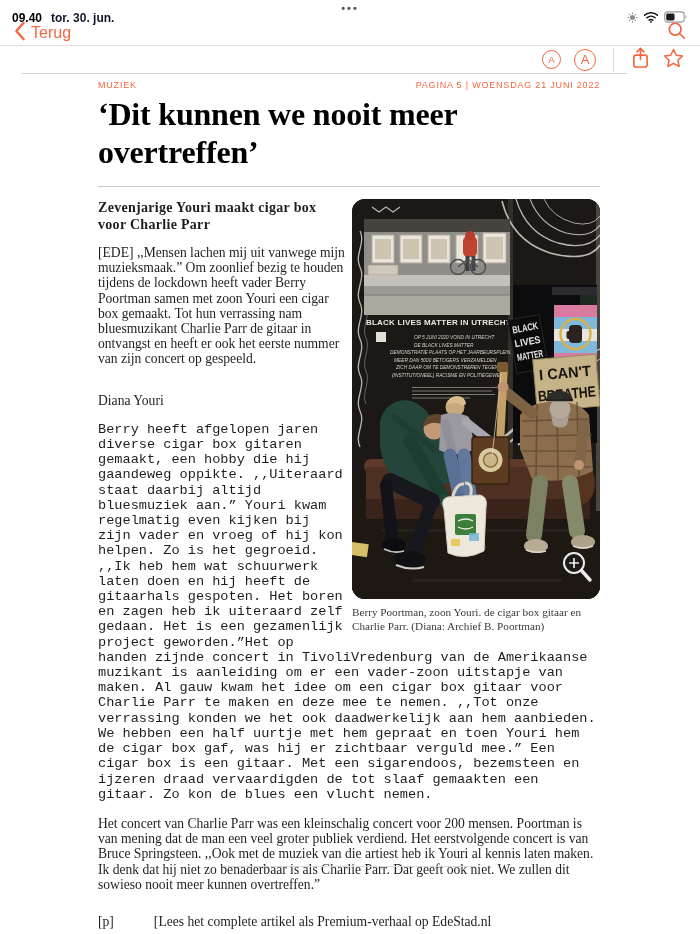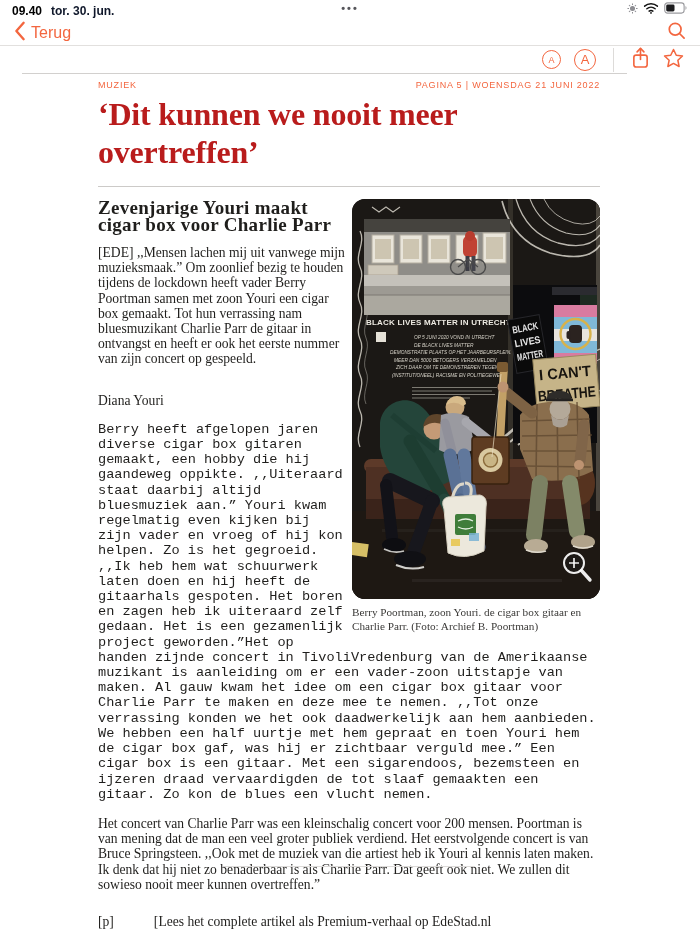--- a/index.html
+++ b/index.html
@@ -1,21 +1,21 @@
 <!DOCTYPE html>
 <html><head>
 <meta charset="utf-8">
 <style>
   * { margin:0; padding:0; box-sizing:border-box; }
   html,body { background:#ffffff; }
   body { width:700px; height:934px; position:relative; font-family:"Liberation Sans", sans-serif; overflow:hidden; }
 
   
   .status-bar { position:absolute; top:0; left:0; width:700px; height:20px;
-    display:flex; align-items:flex-end; padding:18px 12px; }
+    display:flex; align-items:center; padding:18px 12px; }
   .sb-left { display:flex; gap:9px; font-size:12px; color:#000; align-items:center; }
   .sb-time { font-weight:700; }
   .sb-date { font-weight:600; color:#0f172a; }
   .sb-center { position:absolute; left:0; right:0; text-align:center; top:2px;
     font-size:11px; letter-spacing:2px; color:#55555a; font-weight:700; }
   .sb-right { margin-left:auto; display:flex; align-items:center; gap:5px; }
 
   
   .nav-bar { position:absolute; top:20px; left:0; width:700px; height:25px;
     display:flex; align-items:center; padding:0 14px; }
@@ -37,30 +37,30 @@
 
   .page-top-line { position:absolute; top:73px; left:22px; width:605px; border-top:1px solid #d2d0ce; }
 
   
   .page-header { position:absolute; top:80px; left:98px; width:502px;
     display:flex; justify-content:space-between;
     font-size:9px; font-weight:400; letter-spacing:0.8px; color:#F3663F; }
 
   .headline { position:absolute; top:95px; left:98px; width:490px;
     font-family:"Liberation Serif","DejaVu Serif",serif; font-weight:700;
-    font-size:32px; line-height:38px; letter-spacing:-0.2px; color:#b91c1c; }
+    font-size:32px; line-height:38px; letter-spacing:-0.2px; color:#000000; }
 
   .headline-rule { position:absolute; top:186px; left:98px; width:502px; border-top:1px solid #cccac8; }
 
   
   .article-body { position:absolute; top:199px; left:98px; width:502px;
     font-family:"Liberation Serif","DejaVu Serif",serif;
     font-size:13.6px; line-height:15.2px; color:#1f1e1c; }
   .article-body p { margin:0; }
-  .subhead { font-weight:700; font-size:19px; line-height:17px; letter-spacing:0.3px; margin-bottom:12px !important; }
+  .subhead { font-weight:700; font-size:14px; line-height:17px; letter-spacing:0.3px; margin-bottom:12px !important; }
   .lead { margin-bottom:26px !important; }
   .author { margin-bottom:14px !important; }
   .para1 { margin-bottom:14px !important;font-family:Liberation Mono, monospace; }
   .para2 { margin-bottom:22px !important;font-family:Liberation Serif, serif; }
   .footer-row { display:flex; }
   .footer-text { margin-left:40px; }
 
   
   .photo-figure { float:right; width:248px; margin:0 0 8px 7px; }
   .photo-frame { width:248px; height:400px; border-radius:13px; overflow:hidden;
@@ -358,21 +358,21 @@
           <rect x="-2" y="344" width="18" height="13" fill="#d6bf66" transform="rotate(8 7 350)"></rect>
 
           <g>
             <circle cx="222" cy="364" r="10" fill="rgba(30,30,30,0.35)" stroke="rgba(255,255,255,0.92)" stroke-width="2"></circle>
             <line x1="217" y1="364" x2="227" y2="364" stroke="rgba(255,255,255,0.92)" stroke-width="1.7"></line>
             <line x1="222" y1="359" x2="222" y2="369" stroke="rgba(255,255,255,0.92)" stroke-width="1.7"></line>
             <line x1="229.5" y1="371.5" x2="238" y2="381" stroke="rgba(255,255,255,0.92)" stroke-width="3.4" stroke-linecap="round"></line>
           </g>
         </svg>
       </div>
-      <figcaption class="photo-caption">Berry Poortman, zoon Youri. de cigar box gitaar en Charlie Parr. (Foto: Archief B. Poortman)</figcaption>
+      <figcaption class="photo-caption">Berry Poortman, zoon Youri. de cigar box gitaar en Charlie Parr. (Diana: Archief B. Poortman)</figcaption>
     </figure>
 
     <p class="subhead">Zevenjarige Youri maakt cigar box voor Charlie Parr</p>
     <p class="lead">[EDE] ,,Mensen lachen mij uit vanwege mijn muzieksmaak.” Om zoonlief bezig te houden tijdens de lockdown heeft vader Berry Poortman samen met zoon Youri een cigar box gemaakt. Tot hun verrassing nam bluesmuzikant Charlie Parr de gitaar in ontvangst en heeft er ook het eerste nummer van zijn concert op gespeeld.</p>
     <p class="author">Diana Youri</p>
     <p class="para1">Berry heeft afgelopen jaren diverse cigar box gitaren gemaakt, een hobby die hij gaandeweg oppikte. ,,Uiteraard staat daarbij altijd bluesmuziek aan.” Youri kwam regelmatig even kijken bij zijn vader en vroeg of hij kon helpen. Zo is het gegroeid. ,,Ik heb hem wat schuurwerk laten doen en hij heeft de gitaarhals gespoten. Het boren en zagen heb ik uiteraard zelf gedaan. Het is een gezamenlijk project geworden.”Het op handen zijnde concert in TivoliVredenburg van de Amerikaanse muzikant is aanleiding om er een vader-zoon uitstapje van maken. Al gauw kwam het idee om een cigar box gitaar voor Charlie Parr te maken en deze mee te nemen. ,,Tot onze verrassing konden we het ook daadwerkelijk aan hem aanbieden. We hebben een half uurtje met hem gepraat en toen Youri hem de cigar box gaf, was hij er zichtbaar verguld mee.” Een cigar box is een gitaar. Met een sigarendoos, bezemsteen en ijzeren draad vervaardigden de tot slaaf gemaakten een gitaar. Zo kon de blues een vlucht nemen.</p>
     <p class="para2">Het concert van Charlie Parr was een kleinschalig concert voor 200 mensen. Poortman is van mening dat de man een veel groter publiek verdiend. Het eerstvolgende concert is van Bruce Springsteen. ,,Ook met de muziek van die artiest heb ik Youri al kennis laten maken. Ik denk dat hij niet zo benaderbaar is als Charlie Parr. Dat geeft ook niet. We zullen dit sowieso nooit meer kunnen overtreffen.”</p>
     <p class="footer-row">
       <span>[p]</span>
       <span class="footer-text">[Lees het complete artikel als Premium-verhaal op EdeStad.nl</span>

